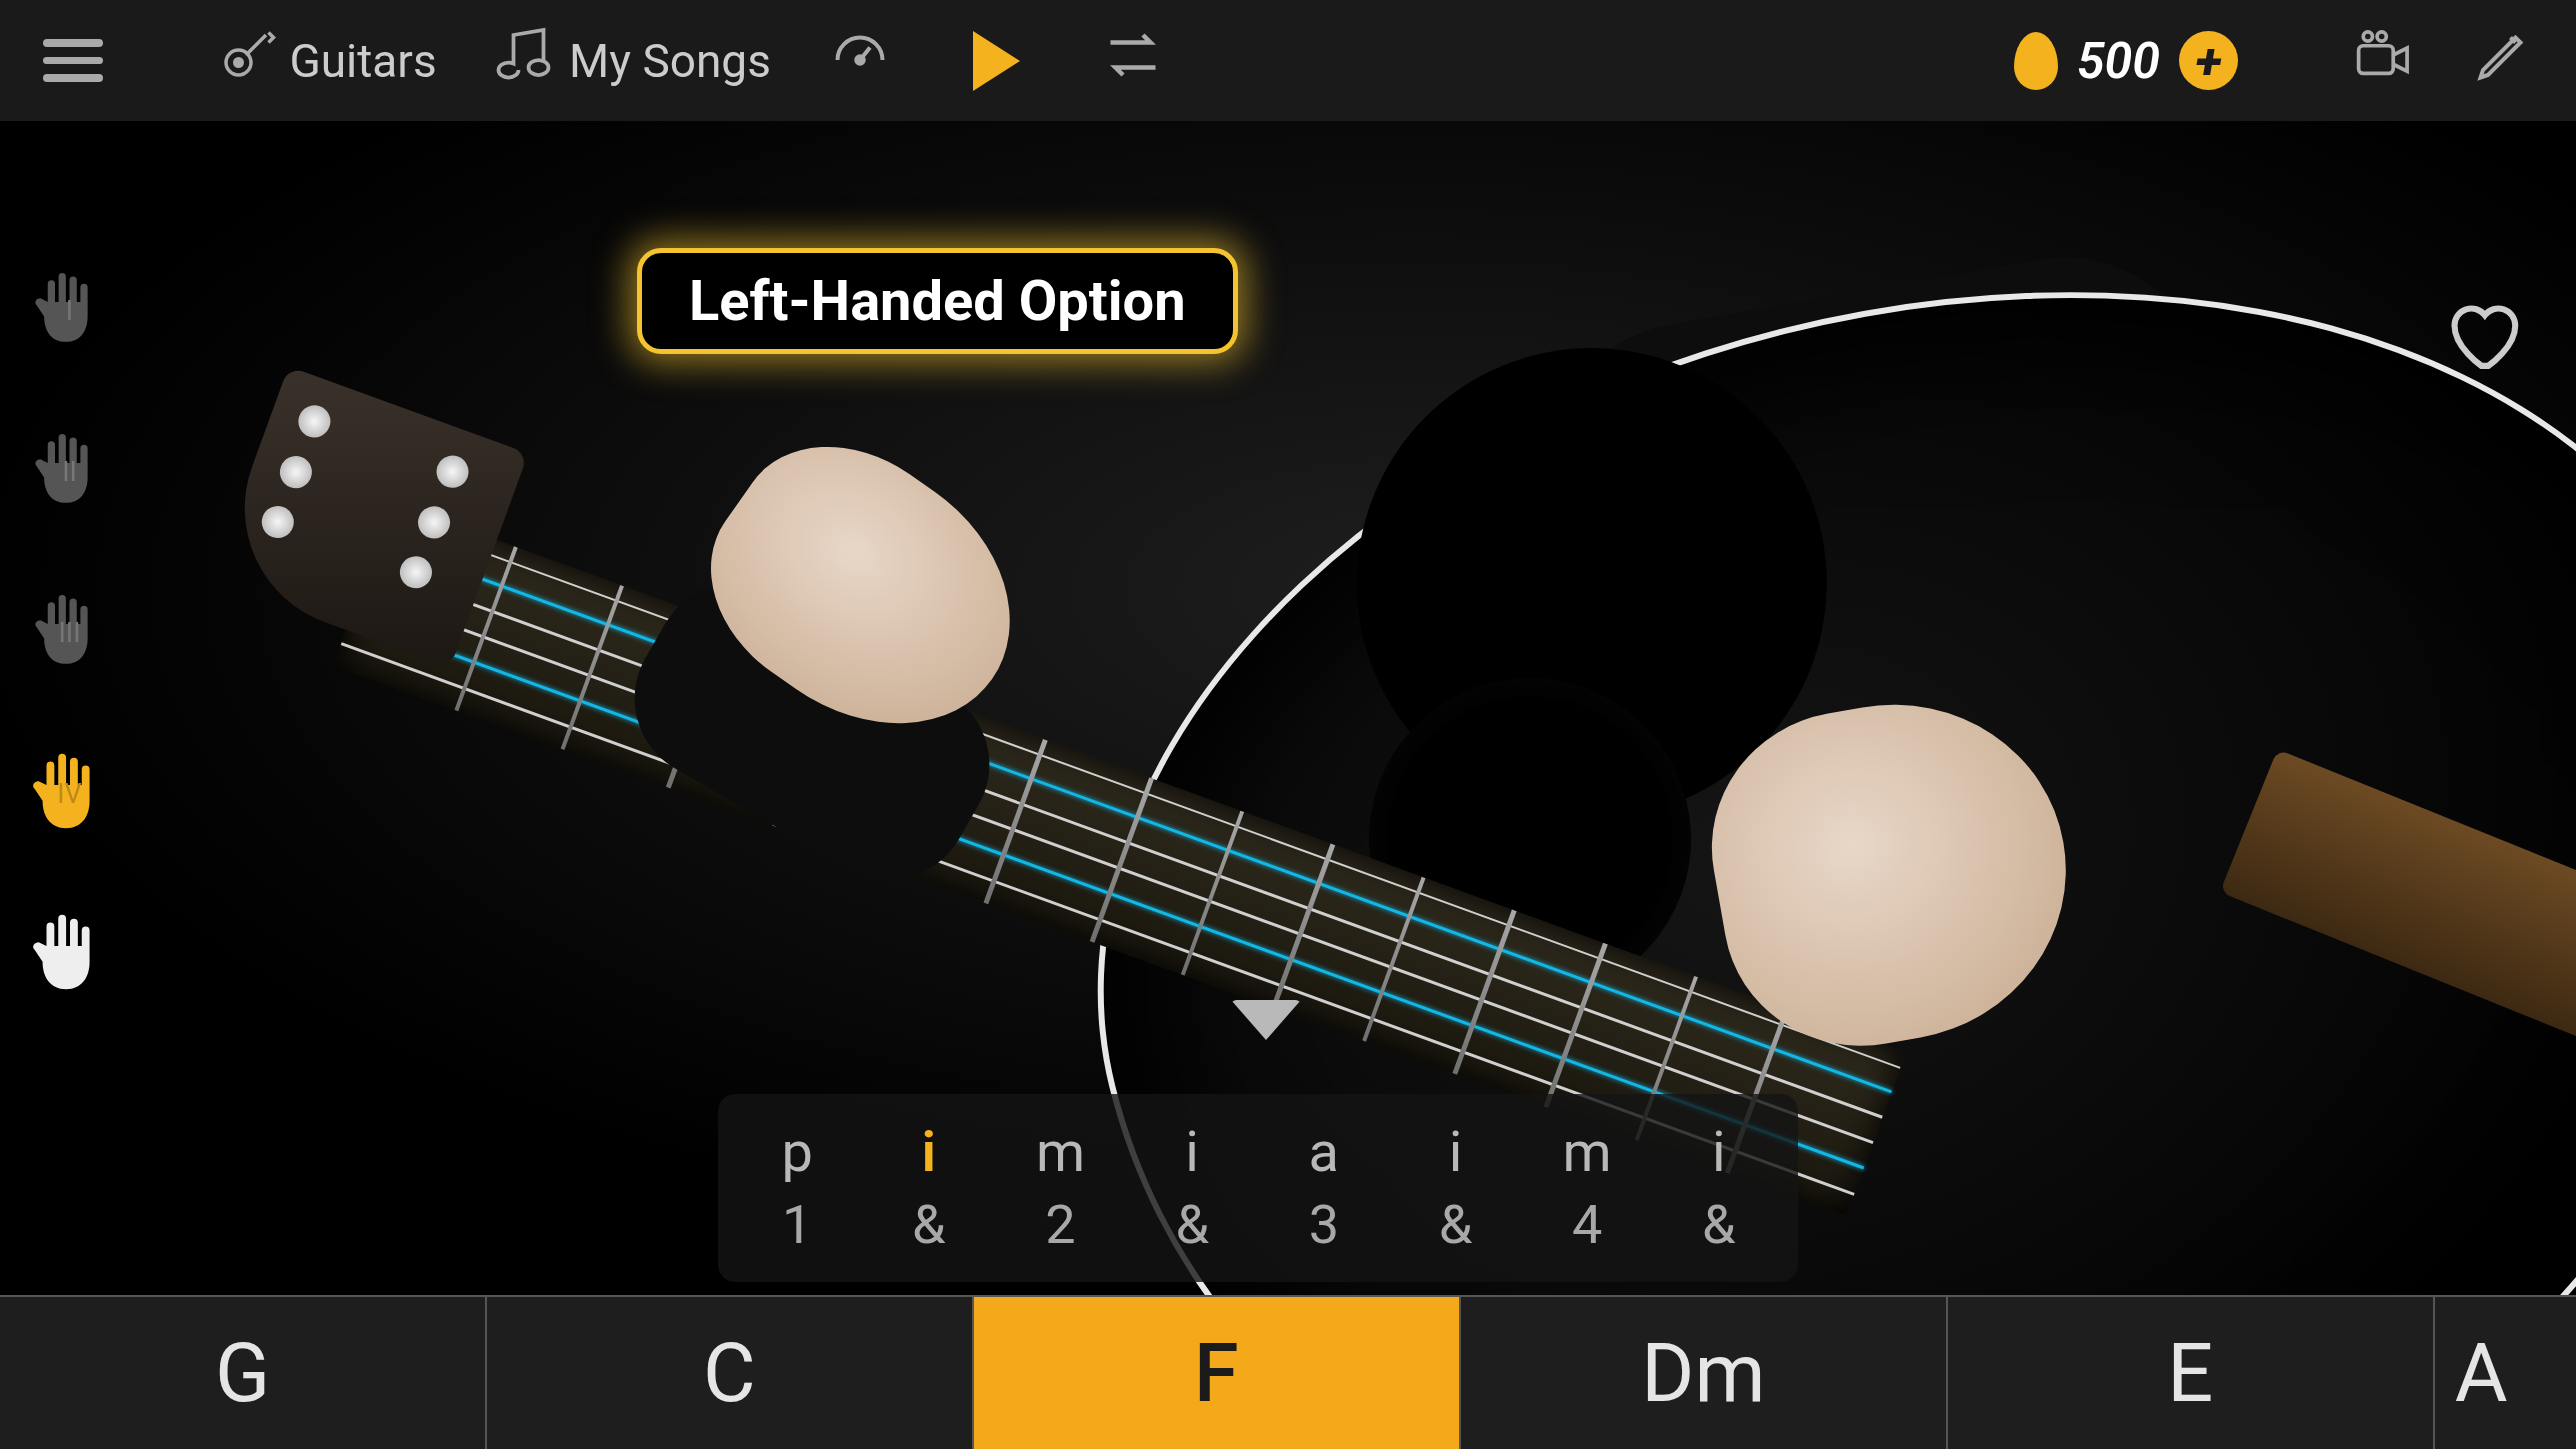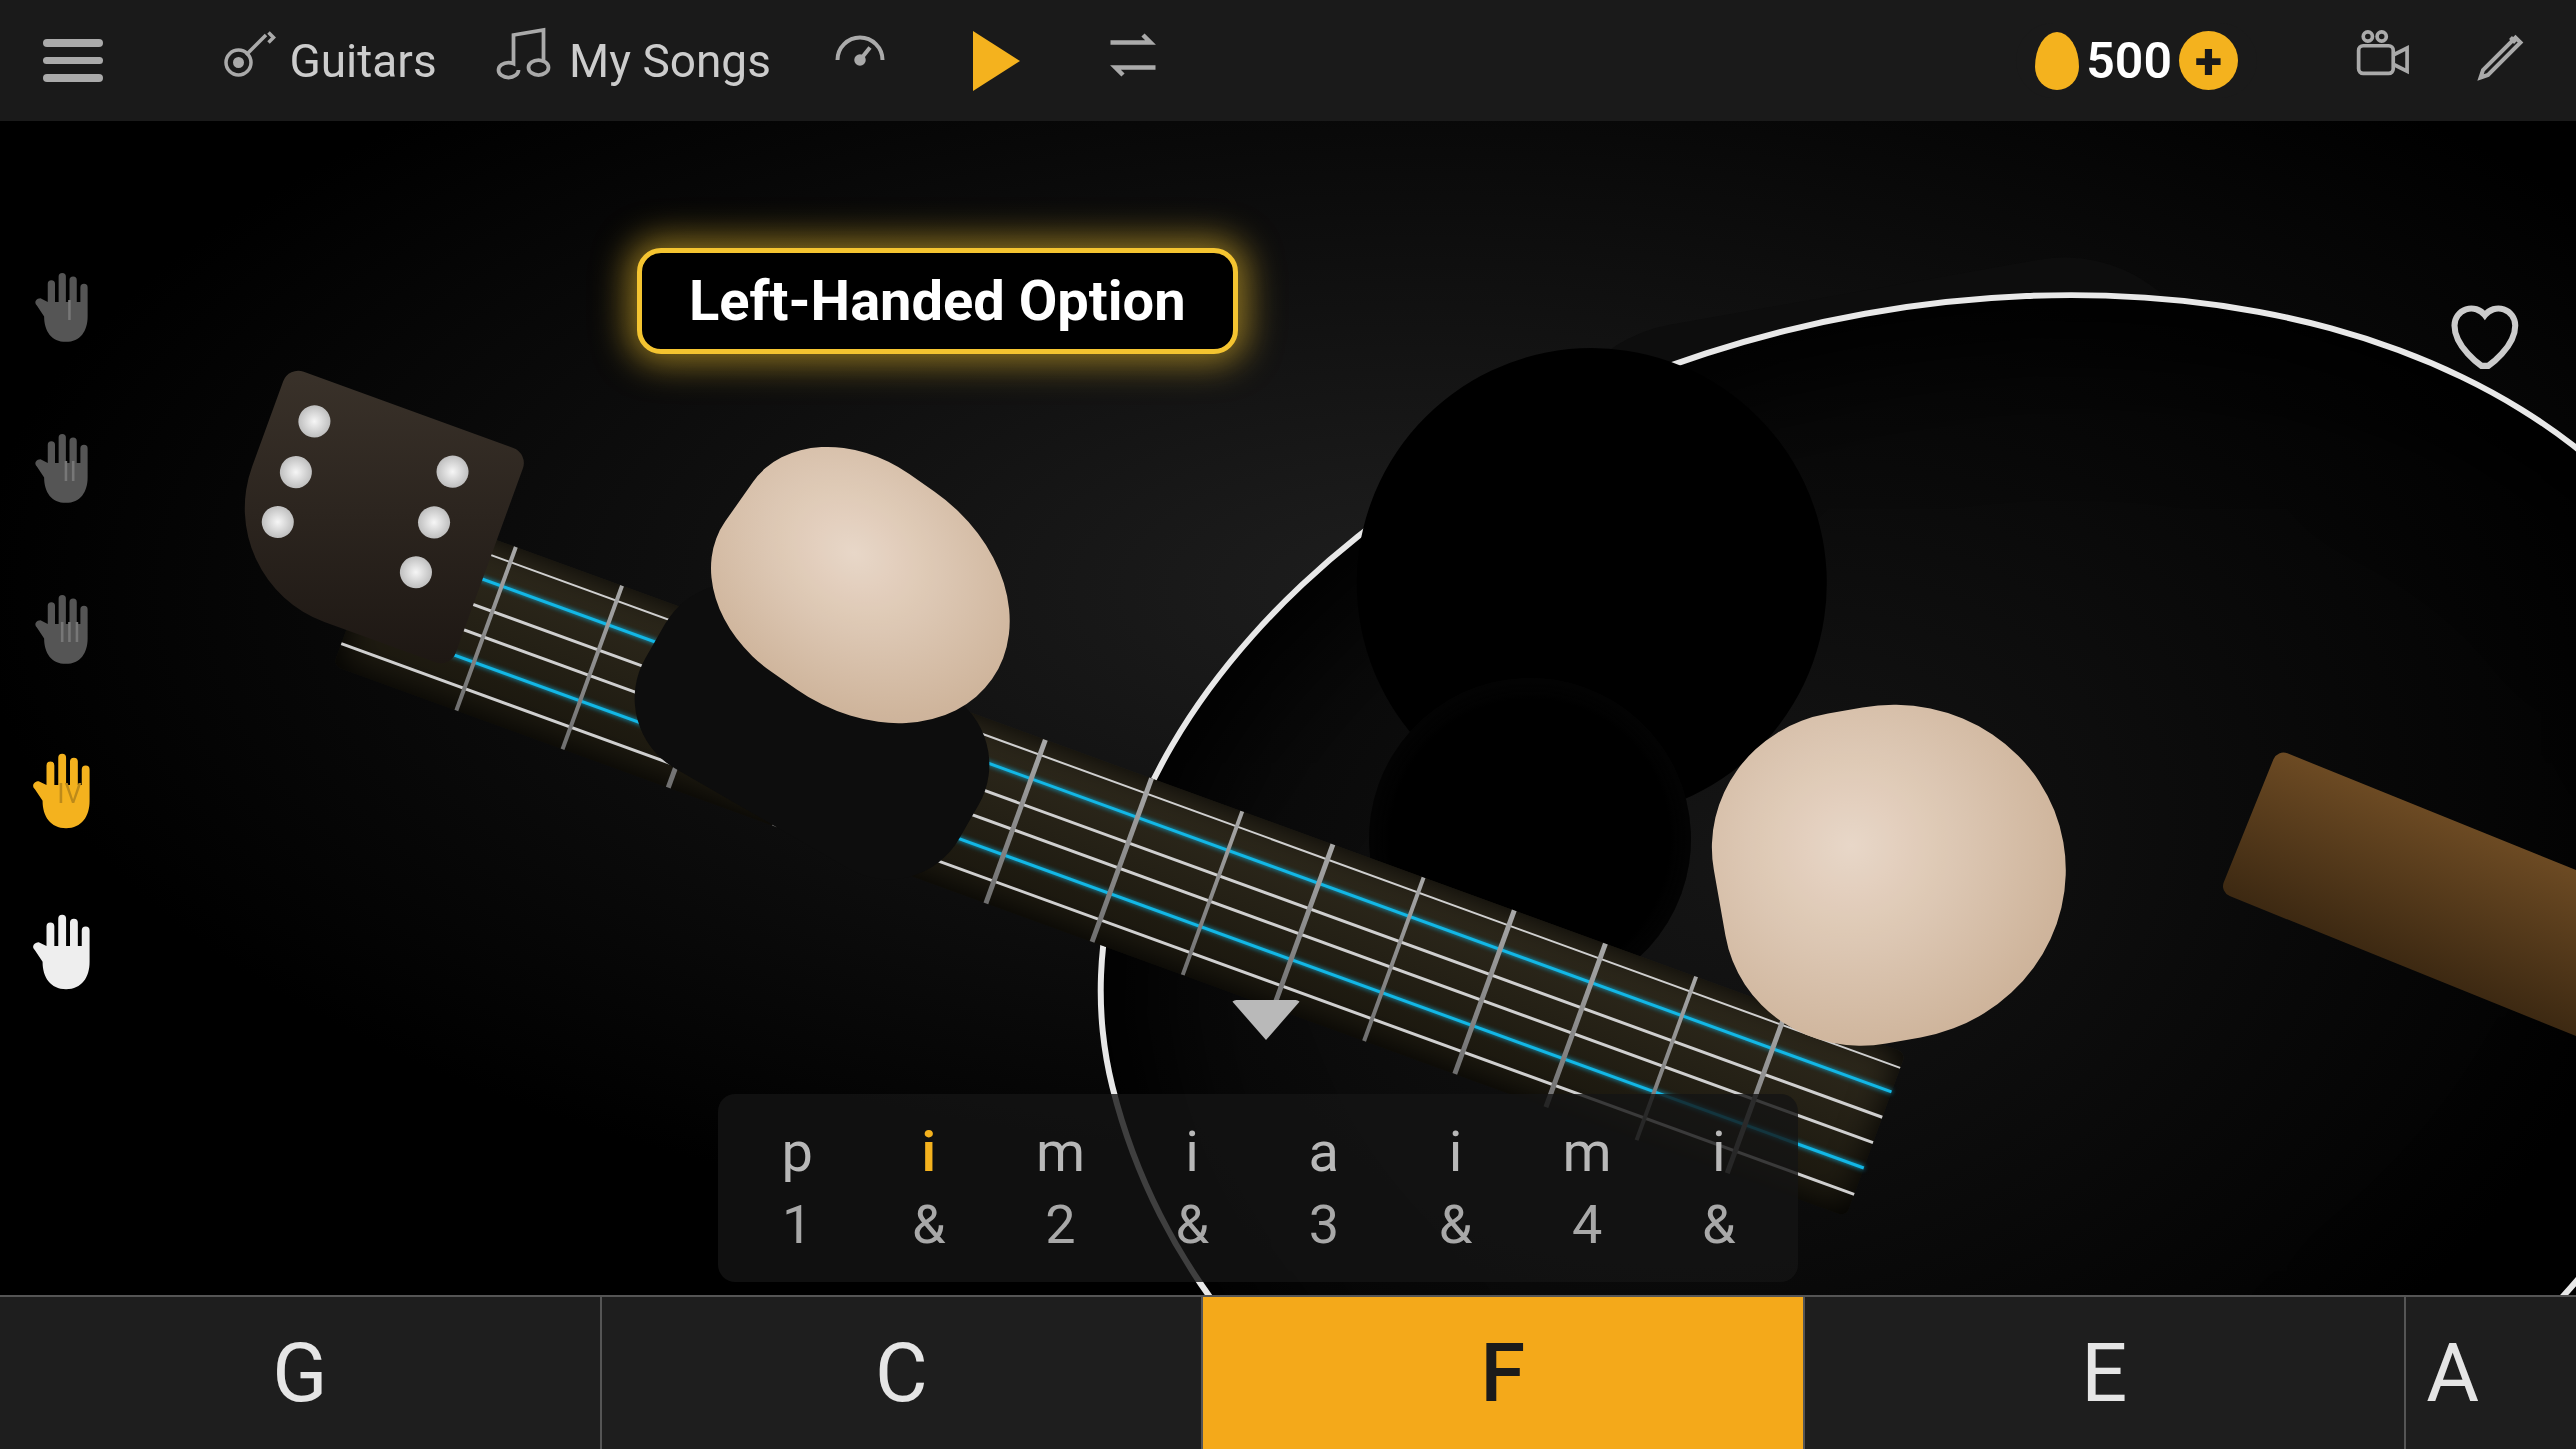--- a/index.html
+++ b/index.html
@@ -48,24 +48,25 @@
     border-top: 30px solid transparent;
     border-bottom: 30px solid transparent;
     border-left: 47px solid #f4b21e;
   }
   .coin-pill {
     background: #1a1a1a;
     border-radius: 40px;
     padding: 8px 19px;
     display: flex;
     align-items: flex-end;
-    gap: 7px;
+    gap: 19px;
     font-size: 50px;
     color: #fff;
     font-weight: 600;
+    font-style: italic;
   }
   .coin-icon {
     width: 44px; height: 58px;
     background: #f4b21e;
     border-radius: 50% 50% 50% 50% / 60% 60% 40% 40%;
     transform: rotate(0deg);
   }
   .plus-circle {
     width: 59px; height: 59px;
     border-radius: 50%;
@@ -518,16 +519,17 @@
       <div class="pat-top">i</div>
       <div class="pat-bot">&amp;</div>
     </div>
   </div>
 </div>
 
 <div class="chord-bar">
   <div class="chord">G</div>
   <div class="chord">C</div>
   <div class="chord active">F</div>
+  <div class="chord">Dm</div>
   <div class="chord">E</div>
   <div class="chord partial-right">A</div>
 </div>
 
 
 </body></html>

